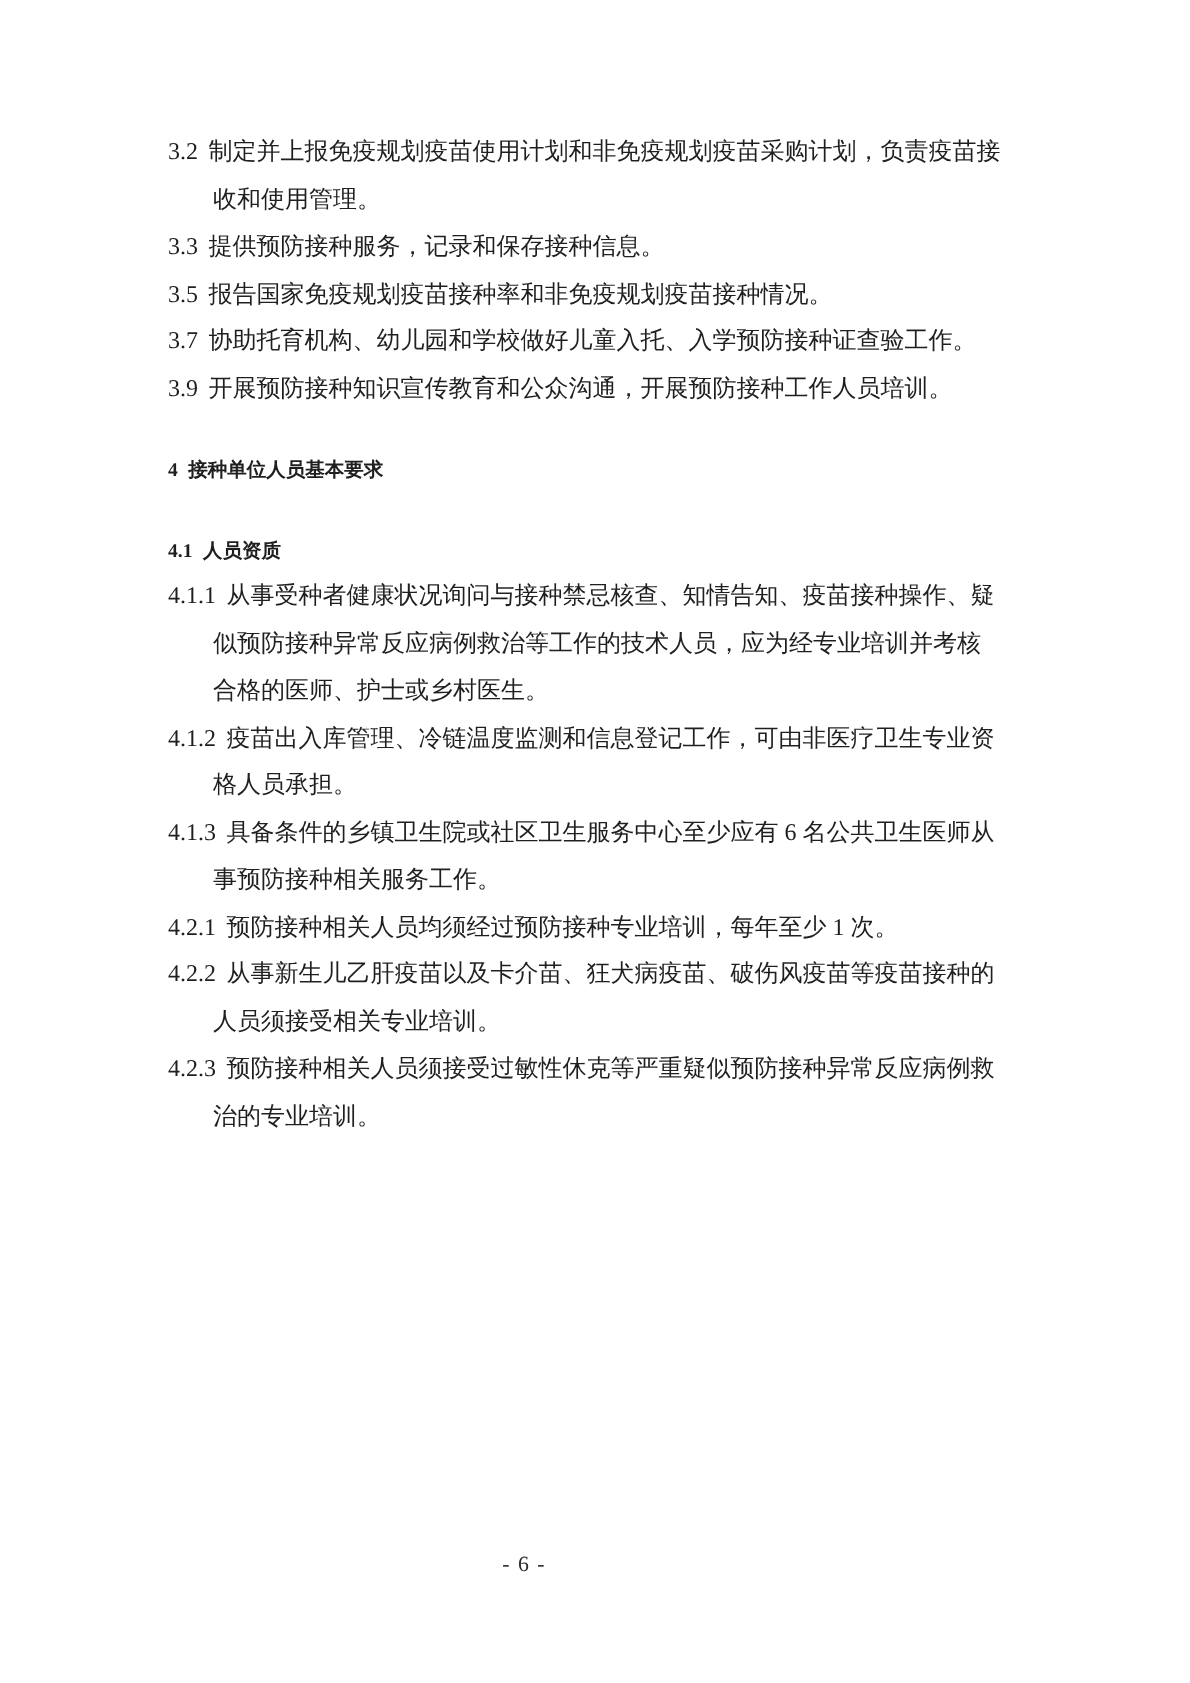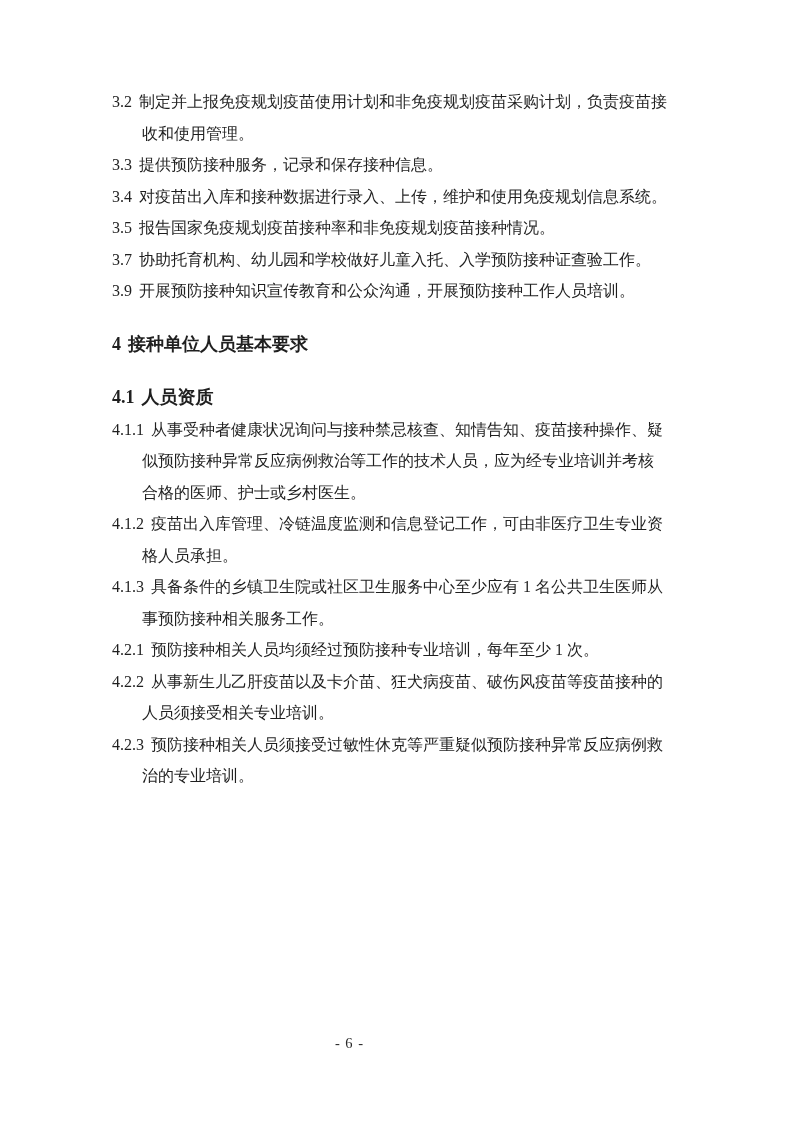--- a/index.html
+++ b/index.html
@@ -31,21 +31,21 @@
     text-indent: -30px;
   }
   .block .num {
     margin-right: 7px;
   }
   .block .txt {
     white-space: pre-line;
   }
   .heading {
     font-weight: bold;
-    font-size: 18px;
+    font-size: 13px;
   }
   .space-before {
     margin-top: 22px;
   }
   .footer {
     position: absolute;
     left: 0;
     right: 0;
     top: 1032px;
     text-align: center;
@@ -60,21 +60,20 @@
 <body>
 
 <div class="page">
   <div class="content">
 
     <p class="block"><span class="num">3.2</span><span class="txt">制定并上报免疫规划疫苗使用计划和非免疫规划疫苗采购计划，负责疫苗接
 收和使用管理。</span></p>
 
     <p class="block"><span class="num">3.3</span><span class="txt">提供预防接种服务，记录和保存接种信息。</span></p>
 
-    <p class="block"><span class="num">3.4</span><span class="txt">对疫苗出入库和接种数据进行录入、上传，维护和使用免疫规划信息系统。</span></p>
 
     <p class="block"><span class="num">3.5</span><span class="txt">报告国家免疫规划疫苗接种率和非免疫规划疫苗接种情况。</span></p>
 
 
     <p class="block"><span class="num">3.7</span><span class="txt">协助托育机构、幼儿园和学校做好儿童入托、入学预防接种证查验工作。</span></p>
 
 
     <p class="block"><span class="num">3.9</span><span class="txt">开展预防接种知识宣传教育和公众沟通，开展预防接种工作人员培训。</span></p>
 
 
@@ -82,21 +81,21 @@
 
     <p class="block heading space-before"><span class="num">4.1</span><span class="txt">人员资质</span></p>
 
     <p class="block"><span class="num">4.1.1</span><span class="txt">从事受种者健康状况询问与接种禁忌核查、知情告知、疫苗接种操作、疑
 似预防接种异常反应病例救治等工作的技术人员，应为经专业培训并考核
 合格的医师、护士或乡村医生。</span></p>
 
     <p class="block"><span class="num">4.1.2</span><span class="txt">疫苗出入库管理、冷链温度监测和信息登记工作，可由非医疗卫生专业资
 格人员承担。</span></p>
 
-    <p class="block"><span class="num">4.1.3</span><span class="txt">具备条件的乡镇卫生院或社区卫生服务中心至少应有 1 名公共卫生医师从
+    <p class="block"><span class="num">4.1.3</span><span class="txt">具备条件的乡镇卫生院或社区卫生服务中心至少应有 6 名公共卫生医师从
 事预防接种相关服务工作。</span></p>
 
 
     <p class="block"><span class="num">4.2.1</span><span class="txt">预防接种相关人员均须经过预防接种专业培训，每年至少 1 次。</span></p>
 
     <p class="block"><span class="num">4.2.2</span><span class="txt">从事新生儿乙肝疫苗以及卡介苗、狂犬病疫苗、破伤风疫苗等疫苗接种的
 人员须接受相关专业培训。</span></p>
 
     <p class="block"><span class="num">4.2.3</span><span class="txt">预防接种相关人员须接受过敏性休克等严重疑似预防接种异常反应病例救
 治的专业培训。</span></p>

